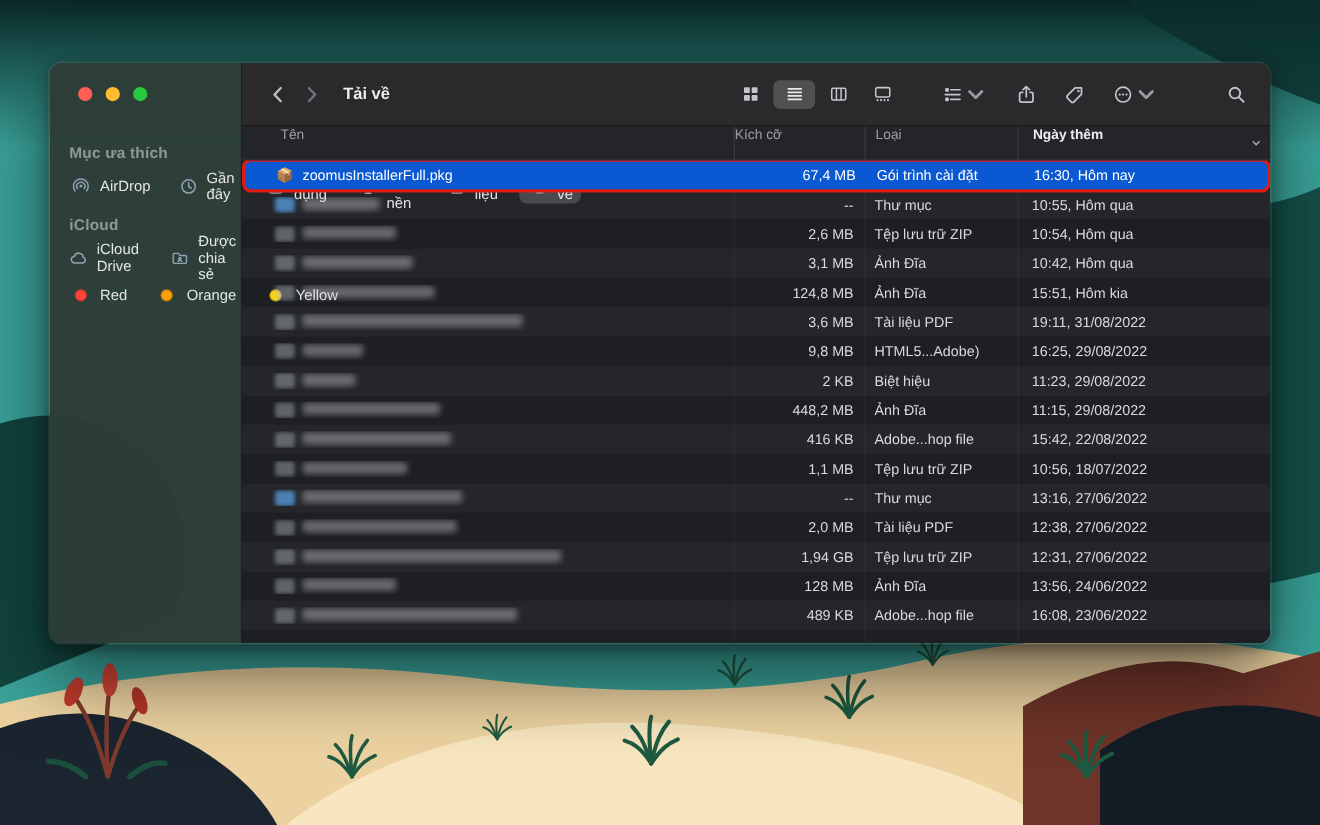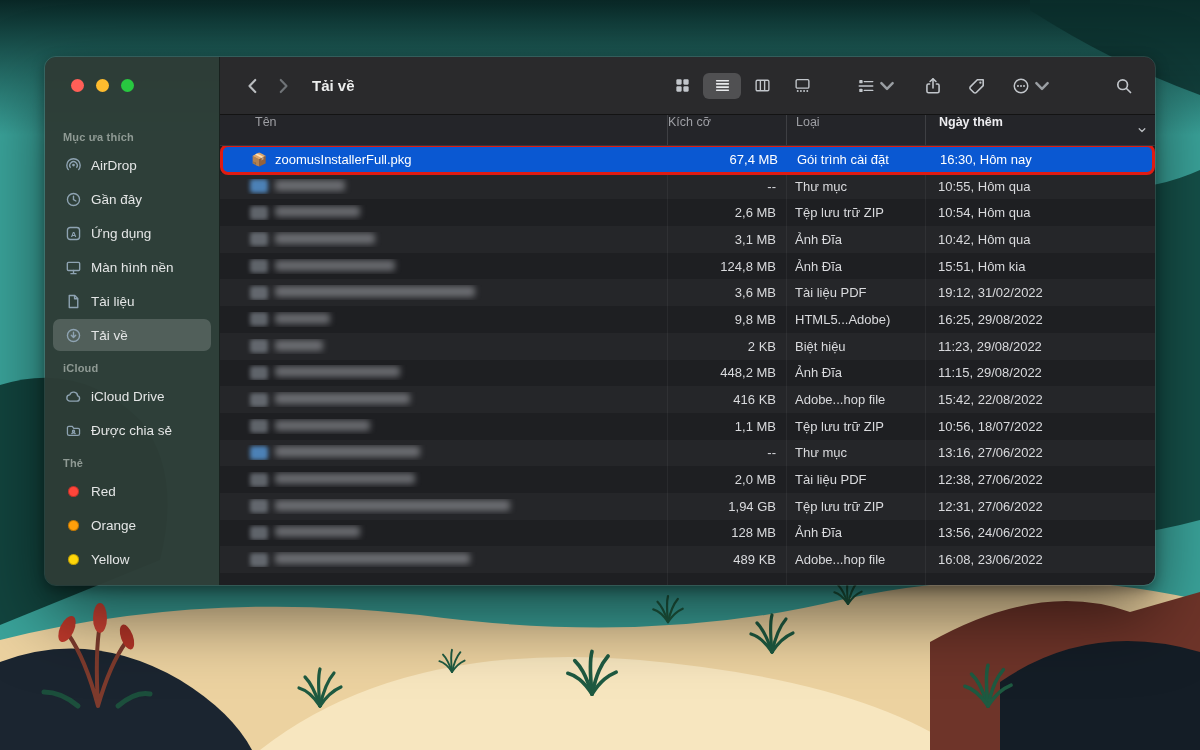--- a/index.html
+++ b/index.html
@@ -20,24 +20,24 @@
 
   
   .sidebar {
     width:175px; flex:0 0 175px; background:rgba(45,60,54,.97);
     position:relative; box-sizing:border-box; padding-top:64px;
     border-right:1px solid rgba(0,0,0,.45);
   }
   .traffic { position:absolute; top:22px; left:26px; display:flex; gap:12px; }
   .tl { width:13px; height:13px; border-radius:50%; }
   .sec-title {
-    font-size:11px; font-weight:700; color:#8f9a94; padding:10px 0 5px 18px;
+    font-size:14px; font-weight:700; color:#8f9a94; padding:10px 0 5px 18px;
     letter-spacing:.2px;
   }
-  .sec-items { display:flex; flex-direction:column; }
+  .sec-items { display:flex; flex-direction:row; }
   .sb-item {
     display:flex; align-items:center; gap:8px; height:32px;
     margin:1px 8px; padding-left:10px; border-radius:7px;
     color:#e4e6e6; font-size:13.5px; cursor:default;
   }
   .sb-item.selected { background:rgba(255,255,255,.17); }
   .sb-icon { width:20px; height:20px; display:flex; align-items:center; justify-content:center; color:#8ea3b2; }
   .sb-icon svg { width:17px; height:17px; }
   .tag-dot { width:11px; height:11px; border-radius:50%; display:block; box-shadow:inset 0 0 0 1px rgba(0,0,0,.25); }
 
@@ -238,21 +238,20 @@
                   <circle cx="8" cy="8.6" r="1"></circle>
                   <path d="M6.2 11.4a1.9 1.9 0 0 1 3.6 0"></path>
                 </svg>
               </span>
     <span class="sb-label">Được chia sẻ</span>
   </div>
 </div>
   </div>
 
   <div class="sec">
-    <div class="sec-title">Thẻ</div>
     <div class="sec-items">
   <div class="sb-item">
     <span class="sb-icon">
                 <span class="tag-dot" style="background: rgb(255, 69, 58);"></span>
               </span>
     <span class="sb-label">Red</span>
   </div>
 
   <div class="sb-item">
     <span class="sb-icon">
@@ -459,21 +458,21 @@
     <div class="cell c-date">15:51, Hôm kia</div>
   </div>
 
   <div class="row alt">
     <div class="cell c-name">
       <span class="file-icon blur-ic"></span>
       <span class="fname"><span class="blur-bar" style="width: 200px;"></span></span>
     </div>
     <div class="cell c-size">3,6 MB</div>
     <div class="cell c-type">Tài liệu PDF</div>
-    <div class="cell c-date">19:12, 31/02/2022</div>
+    <div class="cell c-date">19:11, 31/08/2022</div>
   </div>
 
   <div class="row">
     <div class="cell c-name">
       <span class="file-icon blur-ic"></span>
       <span class="fname"><span class="blur-bar" style="width: 55px;"></span></span>
     </div>
     <div class="cell c-size">9,8 MB</div>
     <div class="cell c-type">HTML5...Adobe)</div>
     <div class="cell c-date">16:25, 29/08/2022</div>

